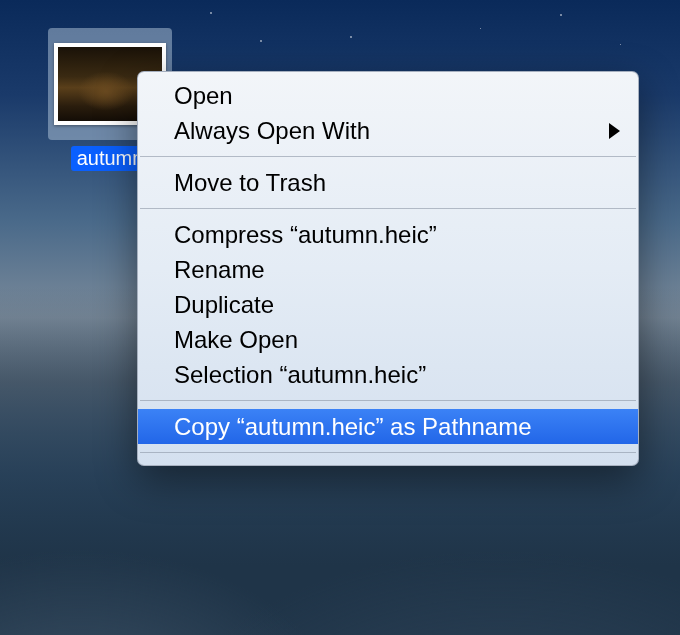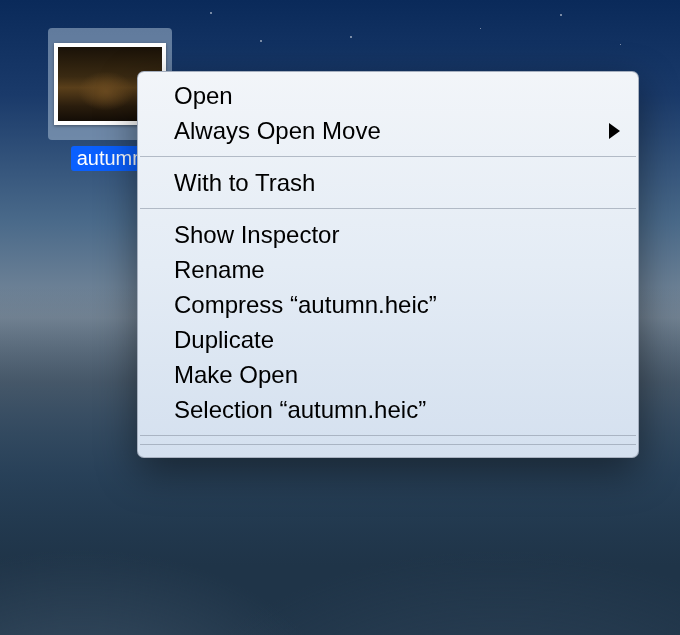--- a/index.html
+++ b/index.html
@@ -143,45 +143,45 @@
   </div>
   <div class="file-label">autumn</div>
 </div>
 
 <div class="context-menu">
 
   <div class="menu-item">
     <span>Open</span>
   </div>
   <div class="menu-item">
-    <span>Always Open Move</span>
+    <span>Always Open With</span>
     <span class="submenu-arrow"></span>
   </div>
   <div class="menu-sep"></div>
 
   <div class="menu-item">
-    <span>With to Trash</span>
+    <span>Move to Trash</span>
   </div>
   <div class="menu-sep"></div>
 
   <div class="menu-item">
-    <span>Show Inspector</span>
+    <span>Compress “autumn.heic”</span>
   </div>
   <div class="menu-item">
     <span>Rename</span>
-  </div>
-  <div class="menu-item">
-    <span>Compress “autumn.heic”</span>
   </div>
   <div class="menu-item">
     <span>Duplicate</span>
   </div>
   <div class="menu-item">
     <span>Make Open</span>
   </div>
   <div class="menu-item">
     <span>Selection “autumn.heic”</span>
   </div>
   <div class="menu-sep"></div>
 
+  <div class="menu-item highlight">
+    <span>Copy “autumn.heic” as Pathname</span>
+  </div>
   <div class="menu-sep"></div>
 
 </div>
 
 </body></html>

